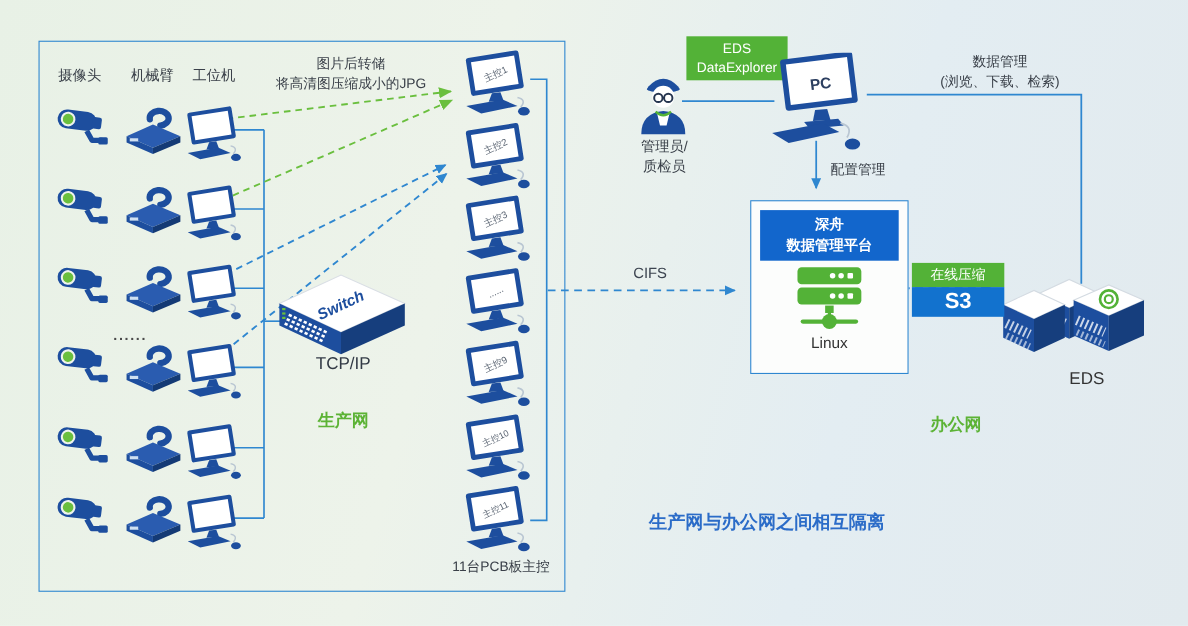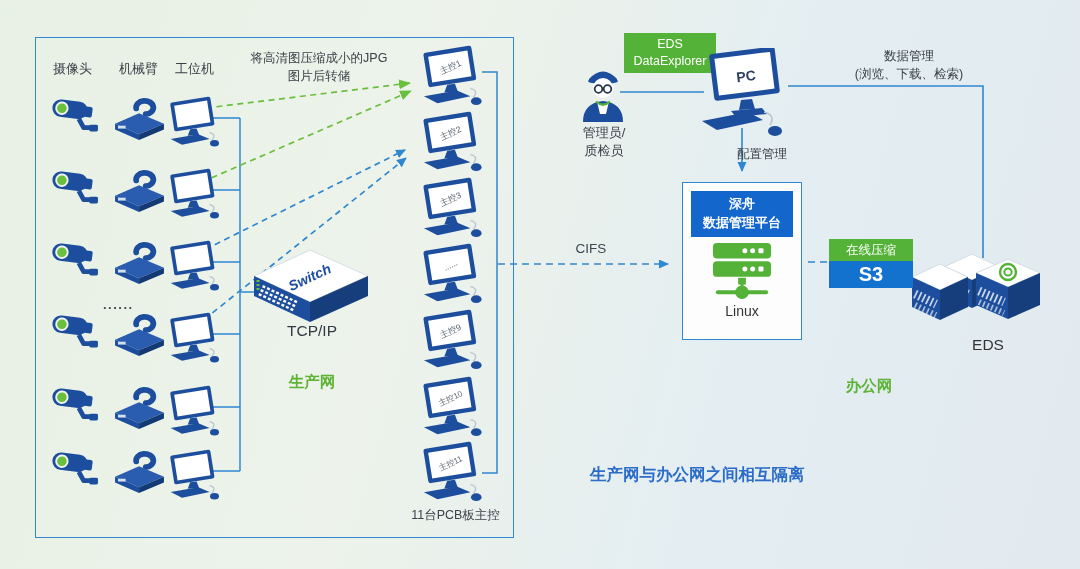--- a/index.html
+++ b/index.html
@@ -3,21 +3,21 @@
 <meta charset="utf-8">
 <style>
   html,body{margin:0;padding:0;}
   body{font-family:"Liberation Sans","DejaVu Sans",sans-serif;}
   #canvas{position:relative;width:1080px;height:569px;overflow:hidden;
     background:linear-gradient(105deg,#e8f1e6 0%,#edf3ea 38%,#e3edf2 70%,#e2eaee 100%);}
   .abs{position:absolute;}
   .lbl{position:absolute;color:#3a4049;font-size:13px;line-height:1.4;white-space:nowrap;}
   .center{text-align:center;}
   #production-box{left:35px;top:37px;width:477px;height:499px;border:1.5px solid #2f87d0;}
-  #platform-box{left:682px;top:182px;width:120px;height:158px;border:1.5px solid #2f87d0;background:#fcfdfc;box-sizing:border-box;}
+  #platform-box{left:682px;top:182px;width:144px;height:158px;border:1.5px solid #2f87d0;background:#fcfdfc;box-sizing:border-box;}
   #platform-title{margin:8px 8px 4px 8px;background:#1266cc;color:#ffffff;font-size:13px;font-weight:bold;
     text-align:center;padding:4px 0;line-height:1.45;}
   #platform-box .os{ text-align:center;font-size:14px;color:#333;margin-top:2px;}
   #eds-badge{left:624px;top:33px;width:92px;padding:3px 0;font-size:12.5px;line-height:1.35;text-align:center;color:#fff;background:#53b237;}
   #compress-badge{left:829px;top:239px;width:84px;text-align:center;}
   #compress-badge .top{background:#53b237;color:#fff;font-size:12.5px;padding:2.5px 0;}
   #compress-badge .bottom{background:#1272ce;color:#fff;font-size:20px;font-weight:bold;padding:2px 0;}
   .net-label{color:#5cb335;font-weight:bold;font-size:15.5px;}
   #isolation-note{left:590px;top:464px;width:320px;color:#2b6cc8;font-weight:bold;font-size:16.5px;}
   .small{font-size:12.5px;}
@@ -197,22 +197,22 @@
     <path d="M742,128 V171" stroke="#2f87d0" stroke-width="1.6" fill="none" marker-end="url(#arrow-blue)"></path>
   </svg>
 
   <div id="production-box" class="abs" style="z-index:0"></div>
 
   <div class="lbl" style="left:53px;top:60px;z-index:2">摄像头</div>
   <div class="lbl" style="left:119px;top:60px;z-index:2">机械臂</div>
   <div class="lbl" style="left:175px;top:60px;z-index:2">工位机</div>
 
   <div class="lbl center" style="left:233px;top:50px;width:172px;font-size:12.5px;z-index:2">
+    <div>图片后转储</div>
     <div>将高清图压缩成小的JPG</div>
-    <div>图片后转储</div>
   </div>
 
   <svg class="abs" style="left:50px;top:96px;z-index:2" width="50" height="44">
       <use href="#icon-camera"></use>
     </svg>
   <svg class="abs" style="left:113px;top:96px;z-index:2" width="54" height="46">
       <use href="#icon-arm"></use>
     </svg>
   <svg class="abs" style="left:164px;top:96px;z-index:2" width="62" height="52">
       <use href="#icon-mon"></use>
@@ -321,21 +321,21 @@
   <div class="lbl center" style="left:568px;top:124px;width:72px;z-index:2">
     <div>管理员/</div>
     <div>质检员</div>
   </div>
 
   <svg class="abs" style="left:696px;top:48px;z-index:2" width="100" height="95">
     <use href="#icon-pc"></use>
     <text x="50" y="33" transform="rotate(-7 50 28)" text-anchor="middle" font-size="14" font-weight="bold" fill="#2c3f60">PC</text>
   </svg>
 
-  <div class="lbl small" style="left:737px;top:146px;z-index:2">配置管理</div>
+  <div class="lbl small" style="left:755px;top:146px;z-index:2">配置管理</div>
 
   <div class="lbl center small" style="left:844px;top:48px;width:130px;z-index:2">
     <div>数据管理</div>
     <div>(浏览、下载、检索)</div>
   </div>
 
   <div id="platform-box" class="abs" style="z-index:2">
     <div id="platform-title">
       <div>深舟</div>
       <div>数据管理平台</div>

